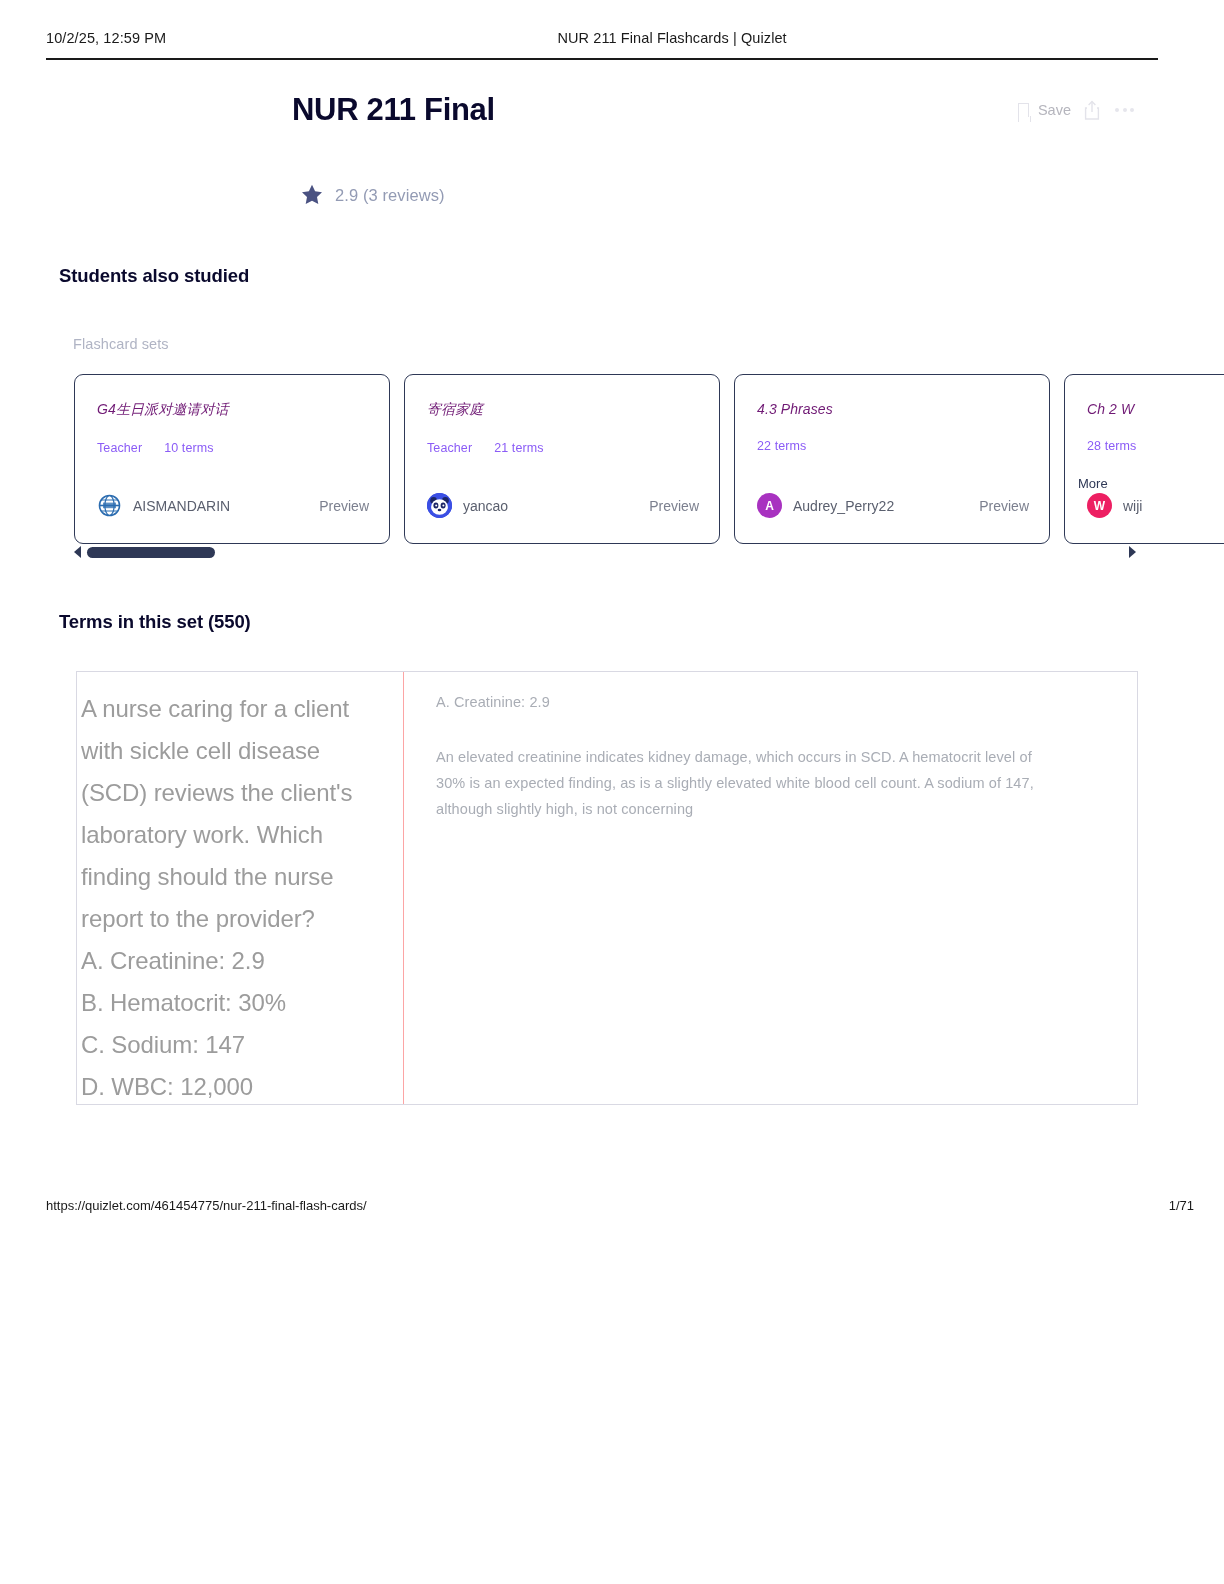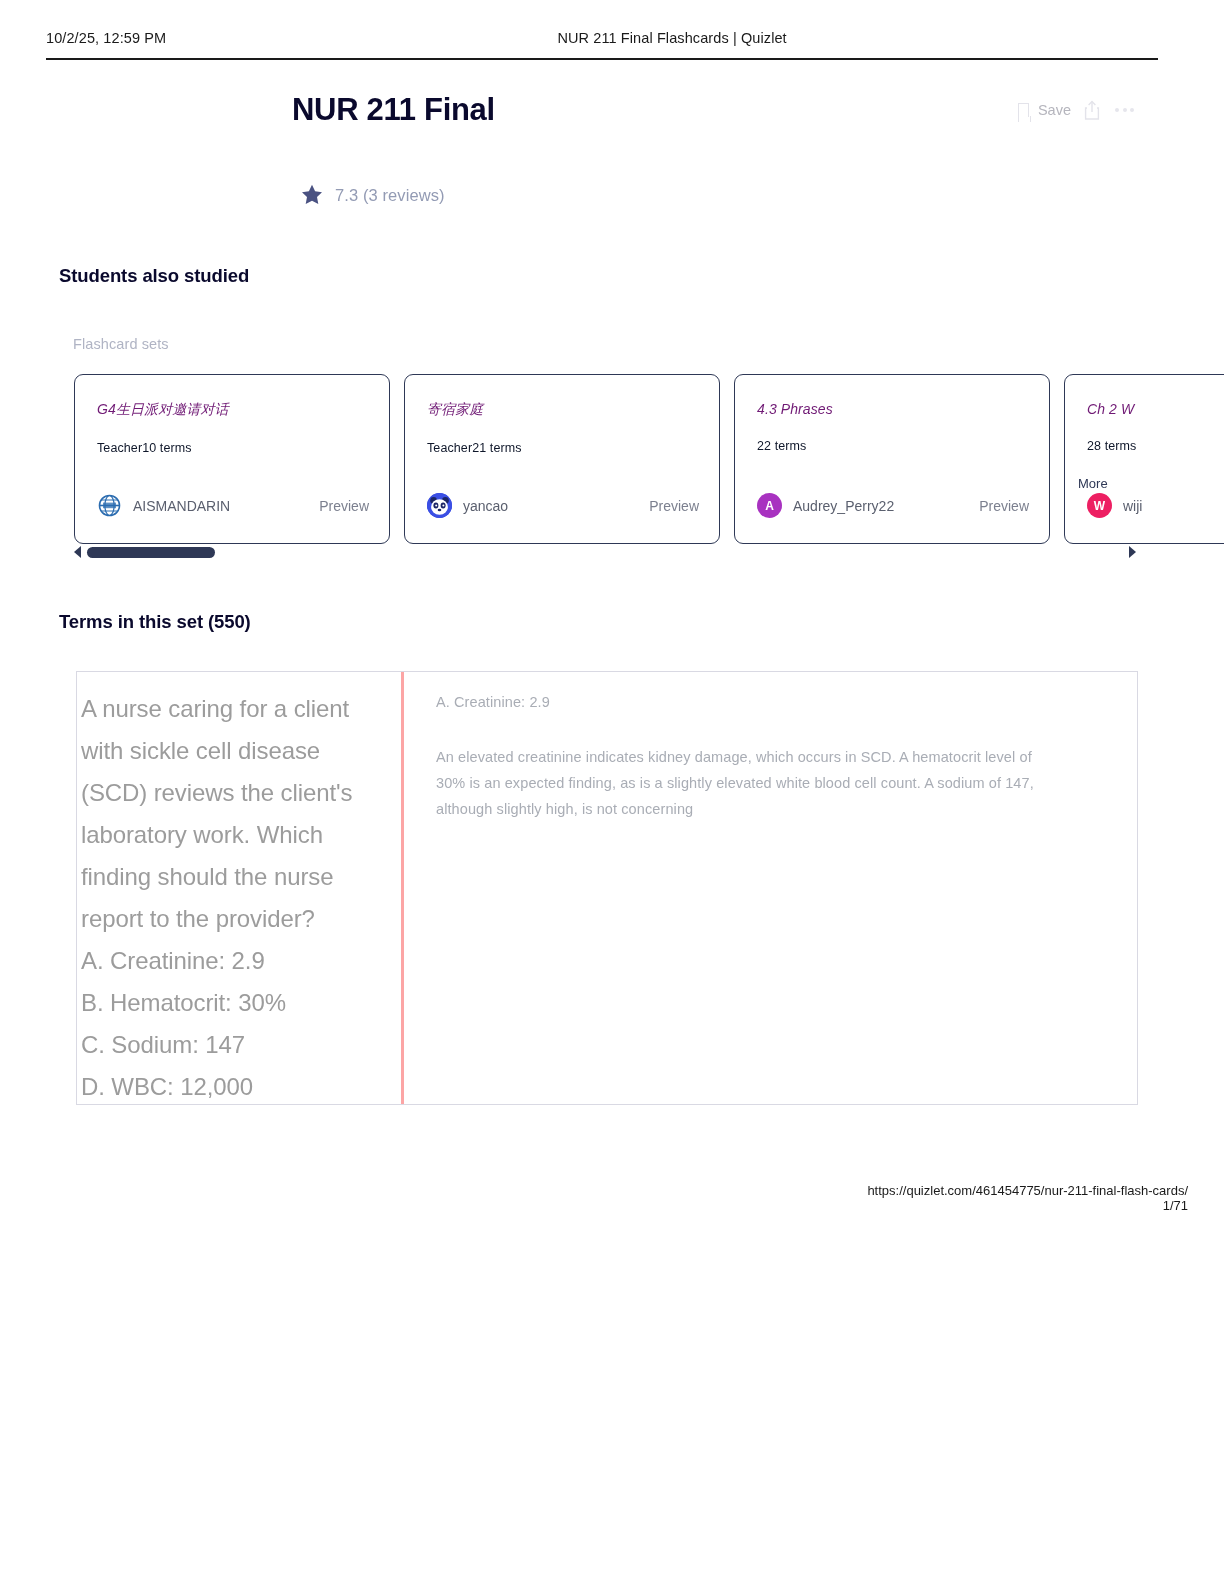--- a/index.html
+++ b/index.html
@@ -161,22 +161,23 @@
     color: #701a75;
     font-weight: 400;
     letter-spacing: 0.1px;
     white-space: nowrap;
     overflow: visible;
     font-style: italic;
   }
   .sc-meta {
     margin-top: 22px;
     display: flex;
+    gap: 22px;
     font-size: 12.5px;
-    color: #0f172a;
+    color: #8b5cf6;
     letter-spacing: 0.1px;
   }
   .sc-footer {
     position: absolute;
     left: 22px; right: 20px; bottom: 25px;
     display: flex;
     align-items: center;
     justify-content: space-between;
   }
   .sc-author {
@@ -259,21 +260,21 @@
     width: 1062px;
     height: 434px;
     border: 1px solid #d9d9e3;
     background: #fff;
     display: flex;
   }
   .term-side {
     width: 327px;
     flex: 0 0 327px;
     padding: 16px 16px 0 4px;
-    border-right: 3px solid #fca5a5;
+    border-right: 1px solid #fca5a5;
   }
   .term-text {
     font-size: 24px;
     line-height: 42px;
     color: #9c9c9c;
     letter-spacing: -0.1px;
   }
   .def-side {
     flex: 1;
     padding: 22px 28px 0 32px;
@@ -288,27 +289,26 @@
     font-size: 14.5px;
     line-height: 26px;
     color: #a9adb5;
     letter-spacing: 0.1px;
     max-width: 620px;
   }
 
   
   .print-footer {
     position: absolute;
-    bottom: 28px; left: 46px; right: 36px;
+    bottom: 28px; left: 46px; right: 30px;
     display: flex;
     justify-content: space-between;
-    align-items: flex-end;
+    align-items: flex-start;
     font-size: 13px;
     color: #1a1a1a;
-    flex-direction: column;
   }
 </style>
 </head>
 <body>
 
 <div class="page">
 
   <div class="print-header">
     <span>10/2/25, 12:59 PM</span>
     <span class="ph-title">NUR 211 Final Flashcards | Quizlet</span>
@@ -337,21 +337,21 @@
       </span>
     </div>
   </div>
 
   <div class="rating-row">
     <span>
       <svg class="star-icon" viewBox="0 0 24 24">
         <path d="M12 1.8 L15.1 8.3 L22 9.2 L17 14.1 L18.3 21 L12 17.7 L5.7 21 L7 14.1 L2 9.2 L8.9 8.3 Z" fill="#4a5282"></path>
       </svg>
     </span>
-    <span class="rating-text">7.3 (3 reviews)</span>
+    <span class="rating-text">2.9 (3 reviews)</span>
   </div>
 
   <h2 class="section-head" id="sas-head">Students also studied</h2>
 
   <div class="tabs">
     <span class="tab inactive">Flashcard sets</span>
     <span class="tab active">Study guides</span>
   </div>
 
   <div class="carousel">

